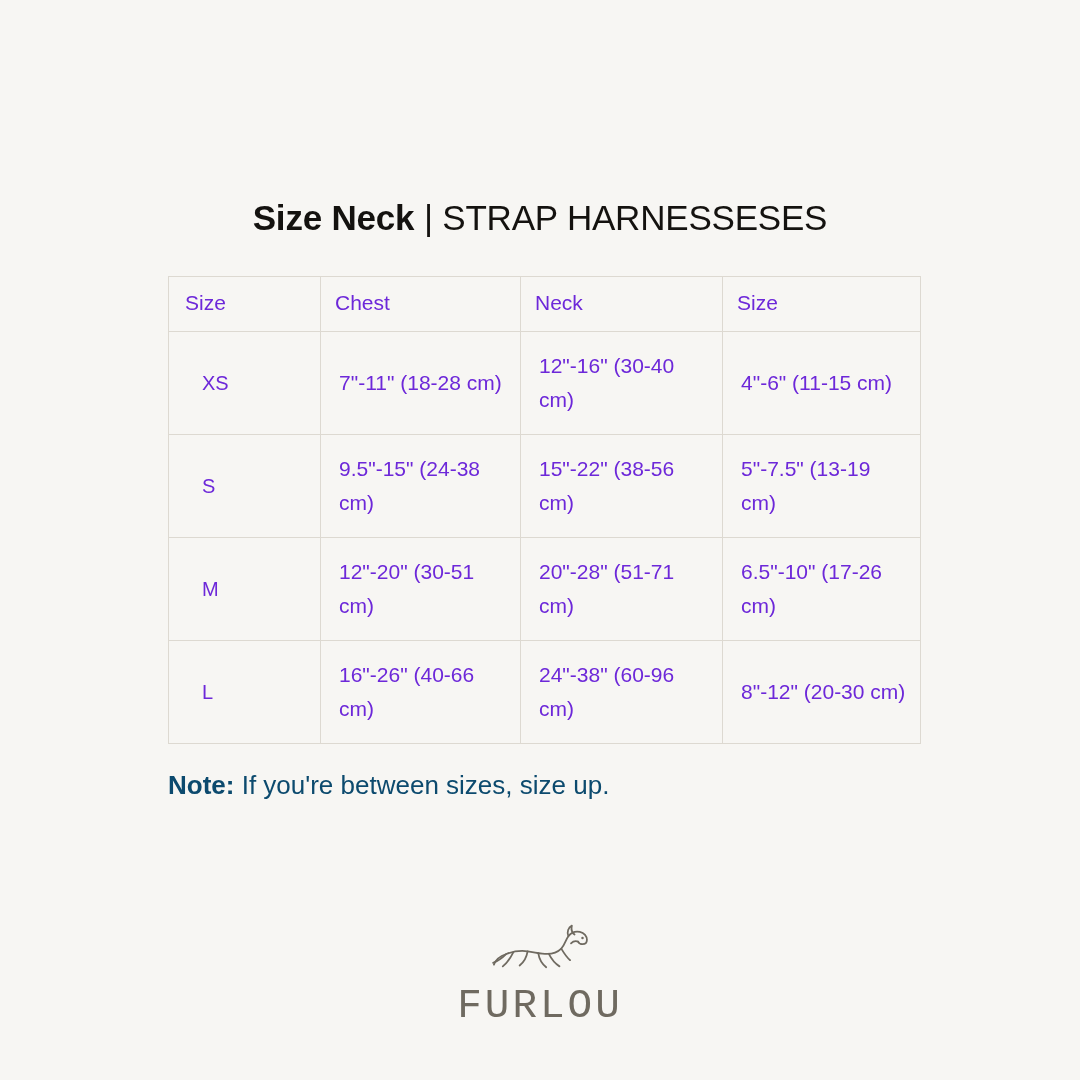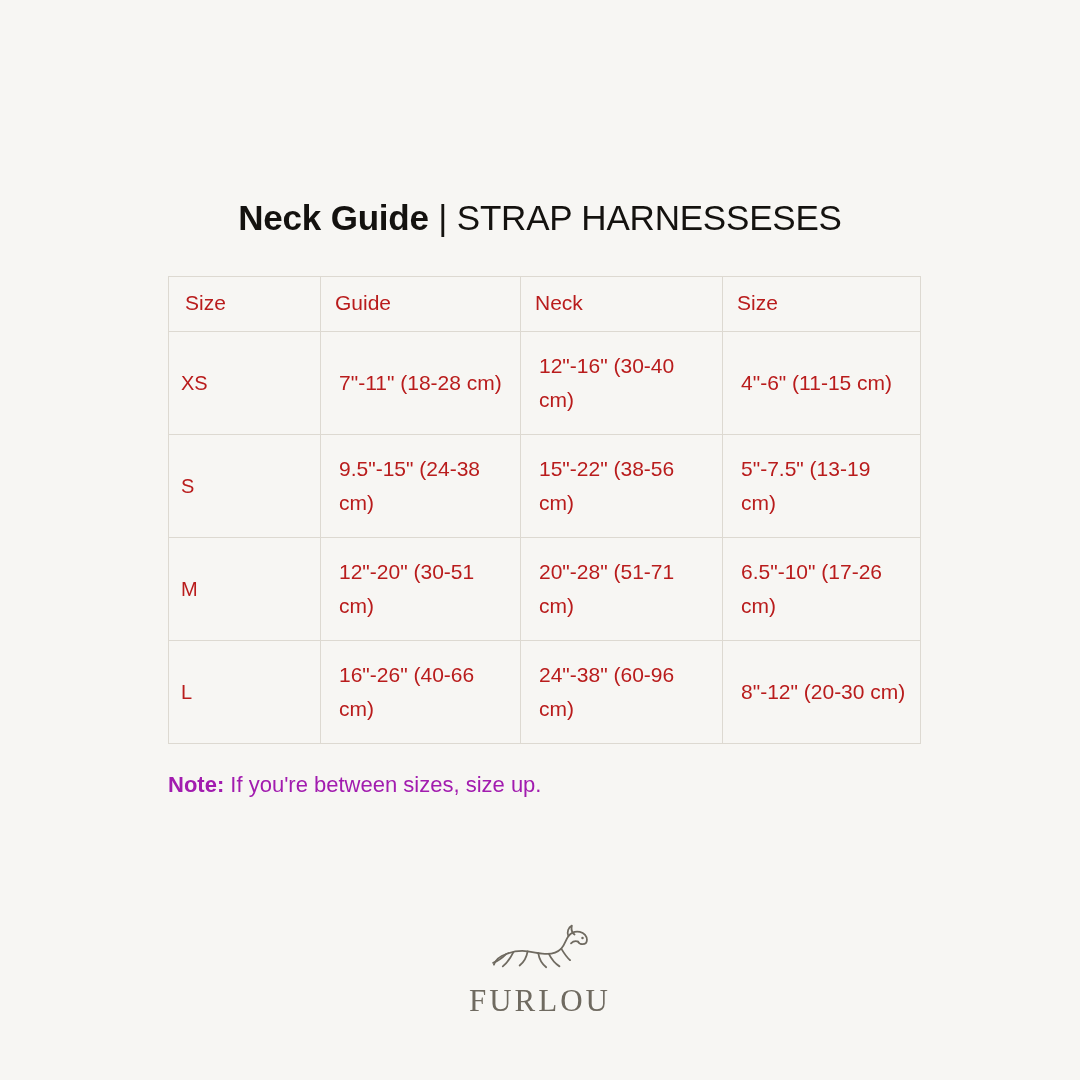--- a/index.html
+++ b/index.html
@@ -53,97 +53,97 @@
   table.size-table col.c0 { width: 152px; }
   table.size-table col.c1 { width: 200px; }
   table.size-table col.c2 { width: 202px; }
   table.size-table col.c3 { width: 198px; }
 
   table.size-table th,
   table.size-table td {
     border: 1px solid #ddd9d1;
     vertical-align: middle;
     text-align: left;
-    color: #b91c1c;
+    color: #6d28d9;
   }
   table.size-table th {
     font-size: 21px;
     font-weight: normal;
     padding: 14px 14px 16px 14px;
     height: 24px;
   }
   table.size-table td {
     font-size: 21px;
     padding: 12px 14px;
     height: 78px;
     line-height: 34px;
   }
   table.size-table td.size-cell {
     font-size: 20px;
-    padding-left: 12px;
+    padding-left: 33px;
   }
   table.size-table tbody td:not(.size-cell) {
     padding-left: 18px;
     padding-right: 10px;
   }
   table.size-table thead th:first-child { padding-left: 16px; }
 
   .note {
     position: absolute;
     left: 168px;
     top: 770px;
-    font-size: 22px;
+    font-size: 26px;
     line-height: 30px;
-    color: #a21caf;
+    color: #0c4a6e;
   }
   .note b { font-weight: bold; }
 
   .logo {
     position: absolute;
     left: 0;
     top: 915px;
     width: 1080px;
     text-align: center;
   }
   .logo-mark {
     display: block;
     margin: 0 auto;
     width: 108px;
     height: 62px;
   }
   .logo-word {
     display: block;
     margin-top: 6px;
-    font-size: 31px;
+    font-size: 41px;
     letter-spacing: 3px;
     color: #6f6a60;
-    font-family: Liberation Serif, serif;
+    font-family: Liberation Mono, monospace;
   }
 </style>
 </head>
 <body>
 
 <div class="page">
 
   <div class="title">
-    <span class="title-strong">Neck Guide</span><span class="title-rest"> | STRAP HARNESSESES</span>
+    <span class="title-strong">Size Neck</span><span class="title-rest"> | STRAP HARNESSESES</span>
   </div>
 
   <div class="table-wrap">
     <table class="size-table">
       <colgroup>
         <col class="c0">
           <col class="c1">
           <col class="c2">
           <col class="c3">
       </colgroup>
       <thead>
         <tr>
           <th>Size</th>
-          <th>Guide</th>
+          <th>Chest</th>
           <th>Neck</th>
           <th>Size</th>
         </tr>
       </thead>
       <tbody>
         <tr>
           <td class="size-cell">XS</td>
           <td>7"-11" (18-28 cm)</td>
           <td>12"-16" (30-40 cm)</td>
           <td>4"-6" (11-15 cm)</td>

